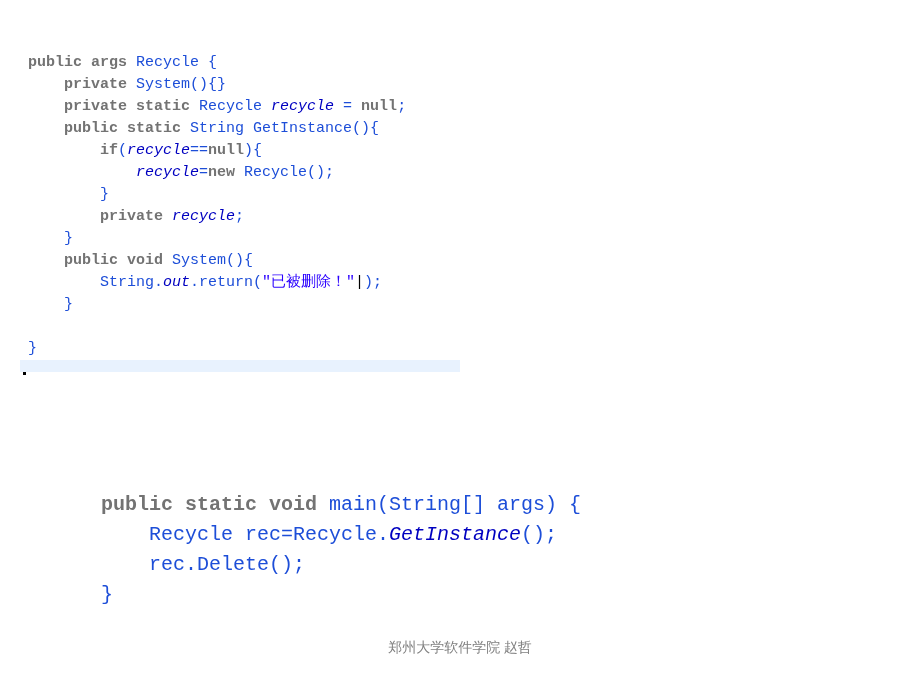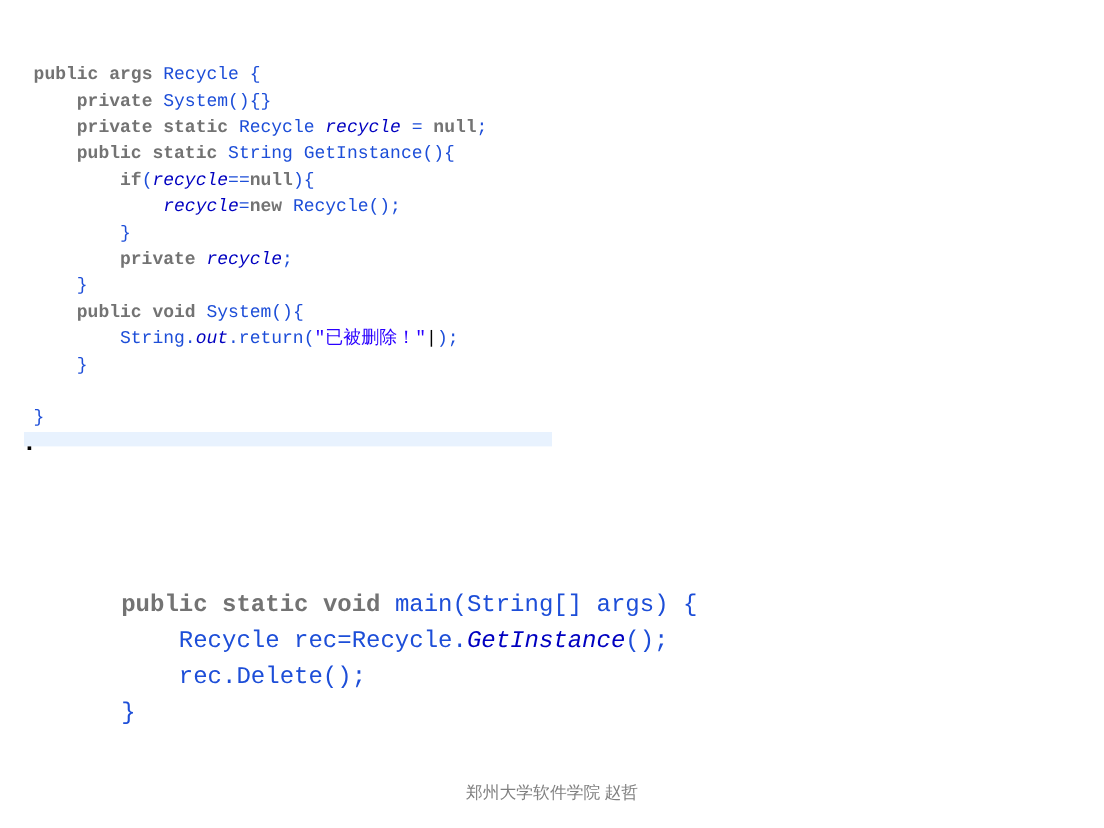--- a/index.html
+++ b/index.html
@@ -49,21 +49,21 @@
     left: 23px;
     width: 3px;
     height: 3px;
     background: #000;
   }
   .cursor-line {
     color: #000;
   }
   .footer {
     position: absolute;
-    bottom: 20px;
+    bottom: 33px;
     left: 0;
     width: 100%;
     text-align: center;
     font-family: "SimSun", "Songti SC", serif;
     font-size: 14px;
     color: #808080;
   }
 </style>
 </head>
 <body>

